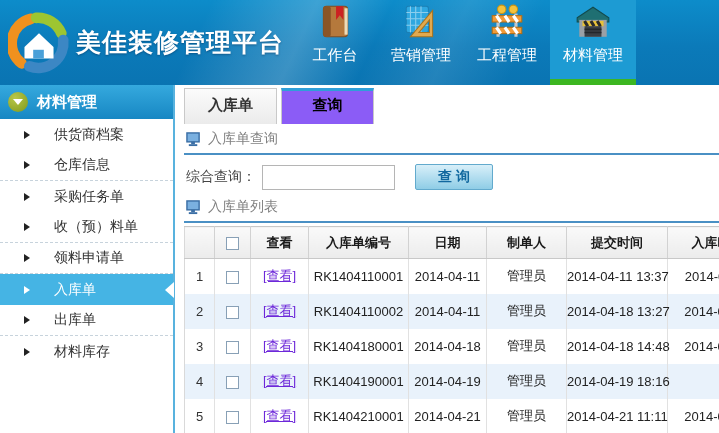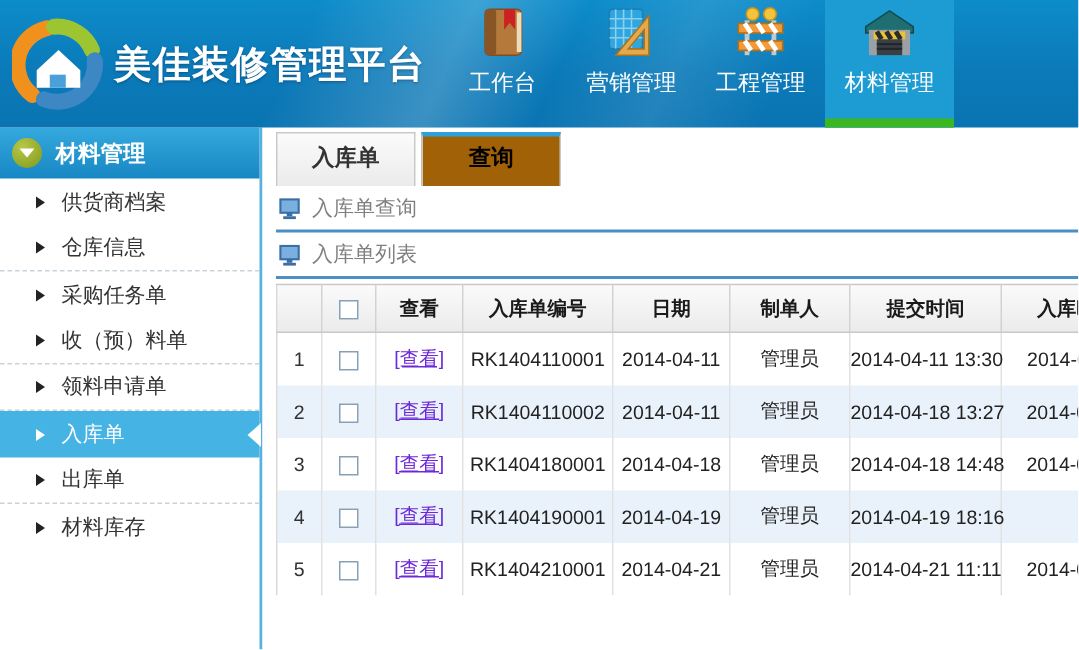--- a/index.html
+++ b/index.html
@@ -31,39 +31,39 @@
   .sidebar { width: 175px; background: #fff; border-right: 2px solid #58b2de; }
   .sidebar-header { height: 34px; display: flex; align-items: center; gap: 9px; padding-left: 8px;
               background: linear-gradient(180deg, #35a9de, #1787c3); color: #fff;
               font-size: 15px; font-weight: bold; }
   .side-caret { width: 20px; height: 20px; border-radius: 50%; flex: 0 0 20px;
               background: radial-gradient(circle at 35% 30%, #b9c748, #7f991b);
               display: flex; align-items: center; justify-content: center; }
   .side-caret i { display: block; width: 0; height: 0; border-left: 5px solid transparent;
               border-right: 5px solid transparent; border-top: 6px solid #fff; }
   .side-list { list-style: none; }
-  .side-item { position: relative; height: 31px; display: flex; align-items: center; gap: 11px;
+  .side-item { position: relative; height: 31px; display: flex; align-items: center; gap: 24px;
               padding-left: 24px; font-size: 14px; color: #333; cursor: pointer; }
   .side-item .tri { width: 0; height: 0; border-top: 4px solid transparent;
               border-bottom: 4px solid transparent; border-left: 6px solid #222; }
   .side-item.divider { border-bottom: 1px dashed #c7d3dc; }
   .side-item.selected { background: #45b4e4; color: #fff; }
   .side-item.selected .tri { border-left-color: #fff; }
   .side-item.selected::after { content: ""; position: absolute; right: -1px; top: 50%;
               transform: translateY(-50%); width: 0; height: 0;
               border-top: 8px solid transparent; border-bottom: 8px solid transparent;
               border-right: 9px solid #fff; }
 
   
   .content { flex: 1; background: #fff; padding: 5px 0 0 9px; overflow: hidden; }
   .tabbar { display: flex; gap: 4px; align-items: flex-end; height: 34px; }
   .tab { min-width: 93px; text-align: center; font-size: 15px; font-weight: bold; color: #333;
          background: linear-gradient(180deg, #fbfbfb, #ebebeb); border: 1px solid #c9c9c9;
          border-bottom: none; padding: 7px 10px 9px; cursor: pointer; }
-  .tab.active { background: #a16207; border-top: 3px solid #2f9fd8; padding-top: 5px; color: #000; }
+  .tab.active { background: #8b5cf6; border-top: 3px solid #2f9fd8; padding-top: 5px; color: #000; }
 
   .section-head { display: flex; align-items: center; gap: 7px; margin-top: 6px;
          padding: 0 0 5px 2px; border-bottom: 2px solid #4a90c4; font-size: 14px; color: #808080; }
   .monitor-icon { display: block; }
 
   .query-row { display: flex; align-items: center; margin: 9px 0 8px 2px; font-size: 14px; color: #444; }
   .query-row label { margin-right: 6px; }
   .query-input { width: 133px; height: 25px; border: 1px solid #b5b5b5; font-size: 13px; padding: 0 4px; }
   .query-btn { margin-left: 20px; width: 78px; height: 26px; border: 1px solid #62aacd; border-radius: 2px;
          background: linear-gradient(180deg, #d8eff9, #8fcde6); color: #11689f;
@@ -211,20 +211,25 @@
 
     <div class="section-head">
       <svg class="monitor-icon" width="15" height="15" viewBox="0 0 16 16">
         <rect x="1" y="1" width="13" height="9.5" fill="#7ab0e0" stroke="#3a6ea5" stroke-width="1.5"></rect>
         <rect x="5.5" y="10.5" width="4" height="2.5" fill="#3a6ea5"></rect>
         <rect x="3" y="13" width="9" height="2" fill="#3a6ea5"></rect>
       </svg>
       <span>入库单查询</span>
     </div>
 
+    <div class="query-row">
+      <label>综合查询：</label>
+      <input class="query-input" type="text" value="" style="">
+      <button class="query-btn">查 询</button>
+    </div>
 
     <div class="section-head">
       <svg class="monitor-icon" width="15" height="15" viewBox="0 0 16 16">
         <rect x="1" y="1" width="13" height="9.5" fill="#7ab0e0" stroke="#3a6ea5" stroke-width="1.5"></rect>
         <rect x="5.5" y="10.5" width="4" height="2.5" fill="#3a6ea5"></rect>
         <rect x="3" y="13" width="9" height="2" fill="#3a6ea5"></rect>
       </svg>
       <span>入库单列表</span>
     </div>
 
@@ -253,21 +258,21 @@
           </tr>
         </thead>
         <tbody>
           <tr>
             <td class="row-num">1</td>
             <td><span class="checkbox"></span></td>
             <td><a href="#" class="view-link">[查看]</a></td>
             <td>RK1404110001</td>
             <td>2014-04-11</td>
             <td>管理员</td>
-            <td>2014-04-11 13:30</td>
+            <td>2014-04-11 13:37</td>
             <td>2014-04-11</td>
           </tr>
           <tr>
             <td class="row-num">2</td>
             <td><span class="checkbox"></span></td>
             <td><a href="#" class="view-link">[查看]</a></td>
             <td>RK1404110002</td>
             <td>2014-04-11</td>
             <td>管理员</td>
             <td>2014-04-18 13:27</td>

